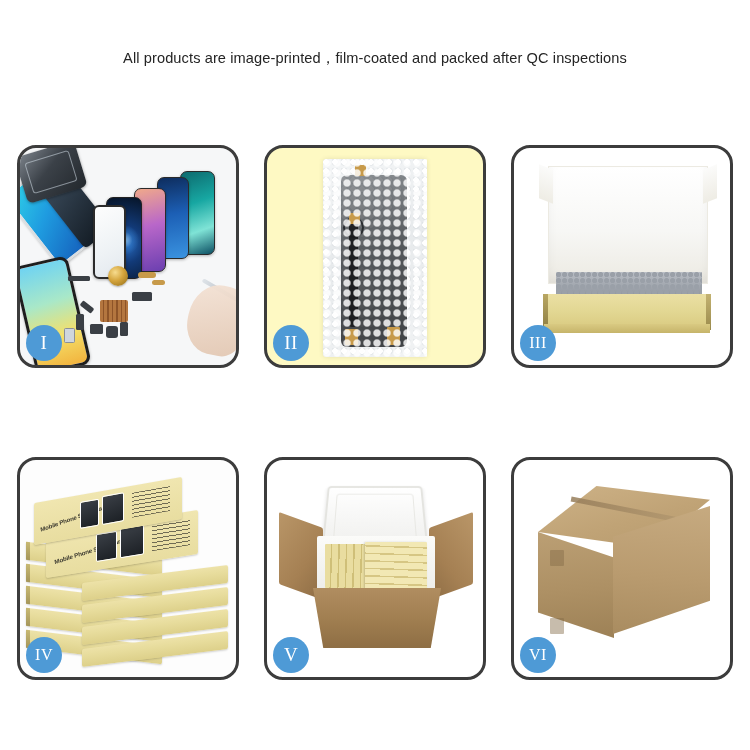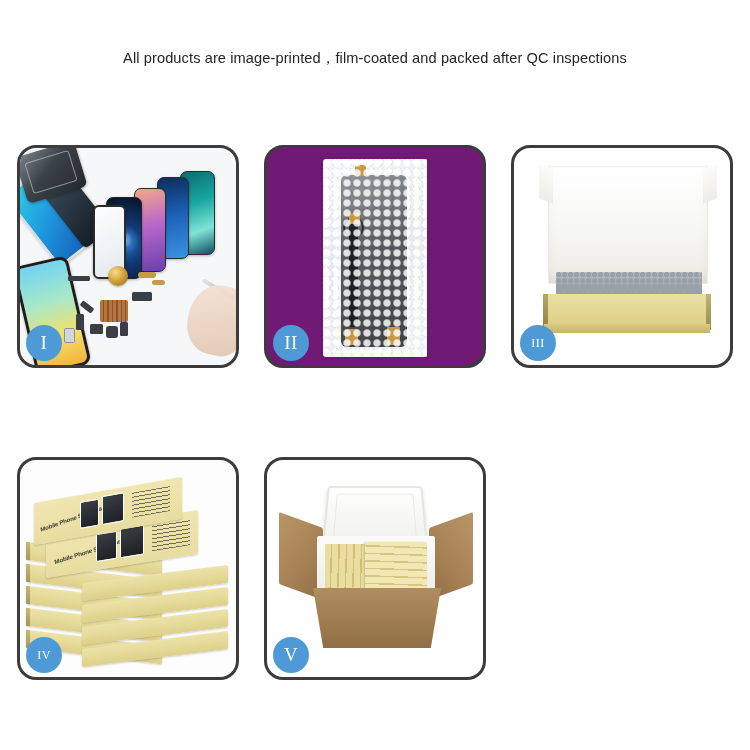--- a/index.html
+++ b/index.html
@@ -86,21 +86,21 @@
     border-radius: 50%;
     background: #4e9ad6;
     color: #ffffff;
     font-family: "Liberation Serif", serif;
     font-size: 19px;
     line-height: 36px;
     text-align: center;
     letter-spacing: .5px;
     z-index: 40;
   }
-  .badge.sm { font-size: 12px; }
+  .badge.sm { font-size: 16px; }
 
   
   .p1 { background: #f6f7f8; }
   .phone {
     position: absolute;
     border-radius: 7px;
     box-shadow: 0 1px 3px rgba(0,0,0,.28);
     overflow: hidden;
   }
   .ph-a { 
@@ -200,21 +200,21 @@
   .hand {
     position:absolute; right: -10px; bottom: 10px;
     width: 58px; height: 70px;
     background: linear-gradient(160deg,#f4e3d6,#e2c7b2);
     border-radius: 50% 40% 35% 45%;
     transform: rotate(12deg);
     opacity: .95;
   }
 
   
-  .p2 { background: #701a75; }
+  .p2 { background: #fef9c3; }
   .bubble-bag {
     position:absolute;
     left: 56px; top: 11px; width: 104px; height: 198px;
     background:
       radial-gradient(circle at 3px 3px, rgba(255,255,255,.95) 0 2.6px, rgba(200,206,212,.45) 3.1px, rgba(255,255,255,0) 4.2px) 0 0/9px 9px,
       linear-gradient(160deg,#f4f6f7 0%, #e7eaec 45%, #f1f3f4 100%);
     border-radius: 3px;
     box-shadow: 0 0 5px rgba(0,0,0,.10);
   }
   .bb-part {
@@ -520,15 +520,26 @@
         <div class="c5-flapL"></div>
         <div class="c5-flapR"></div>
         <div class="c5-foambody"></div>
         <div class="c5-yellow"></div>
         <div class="c5-yellow2"></div>
         <div class="c5-front"></div>
       </div>
       <div class="badge">V</div>
     </div>
 
+    <div class="panel p6">
+      <div class="panel-inner">
+        <div class="c6-top"></div>
+        <div class="c6-seam"></div>
+        <div class="c6-left"></div>
+        <div class="c6-right"></div>
+        <div class="c6-tab" style="left:36px;top:90px;width:14px;height:16px;"></div>
+        <div class="c6-tab" style="left:36px;top:158px;width:14px;height:16px;"></div>
+      </div>
+      <div class="badge sm">VI</div>
+    </div>
 
   </div>
 </div>
 
 </body></html>

